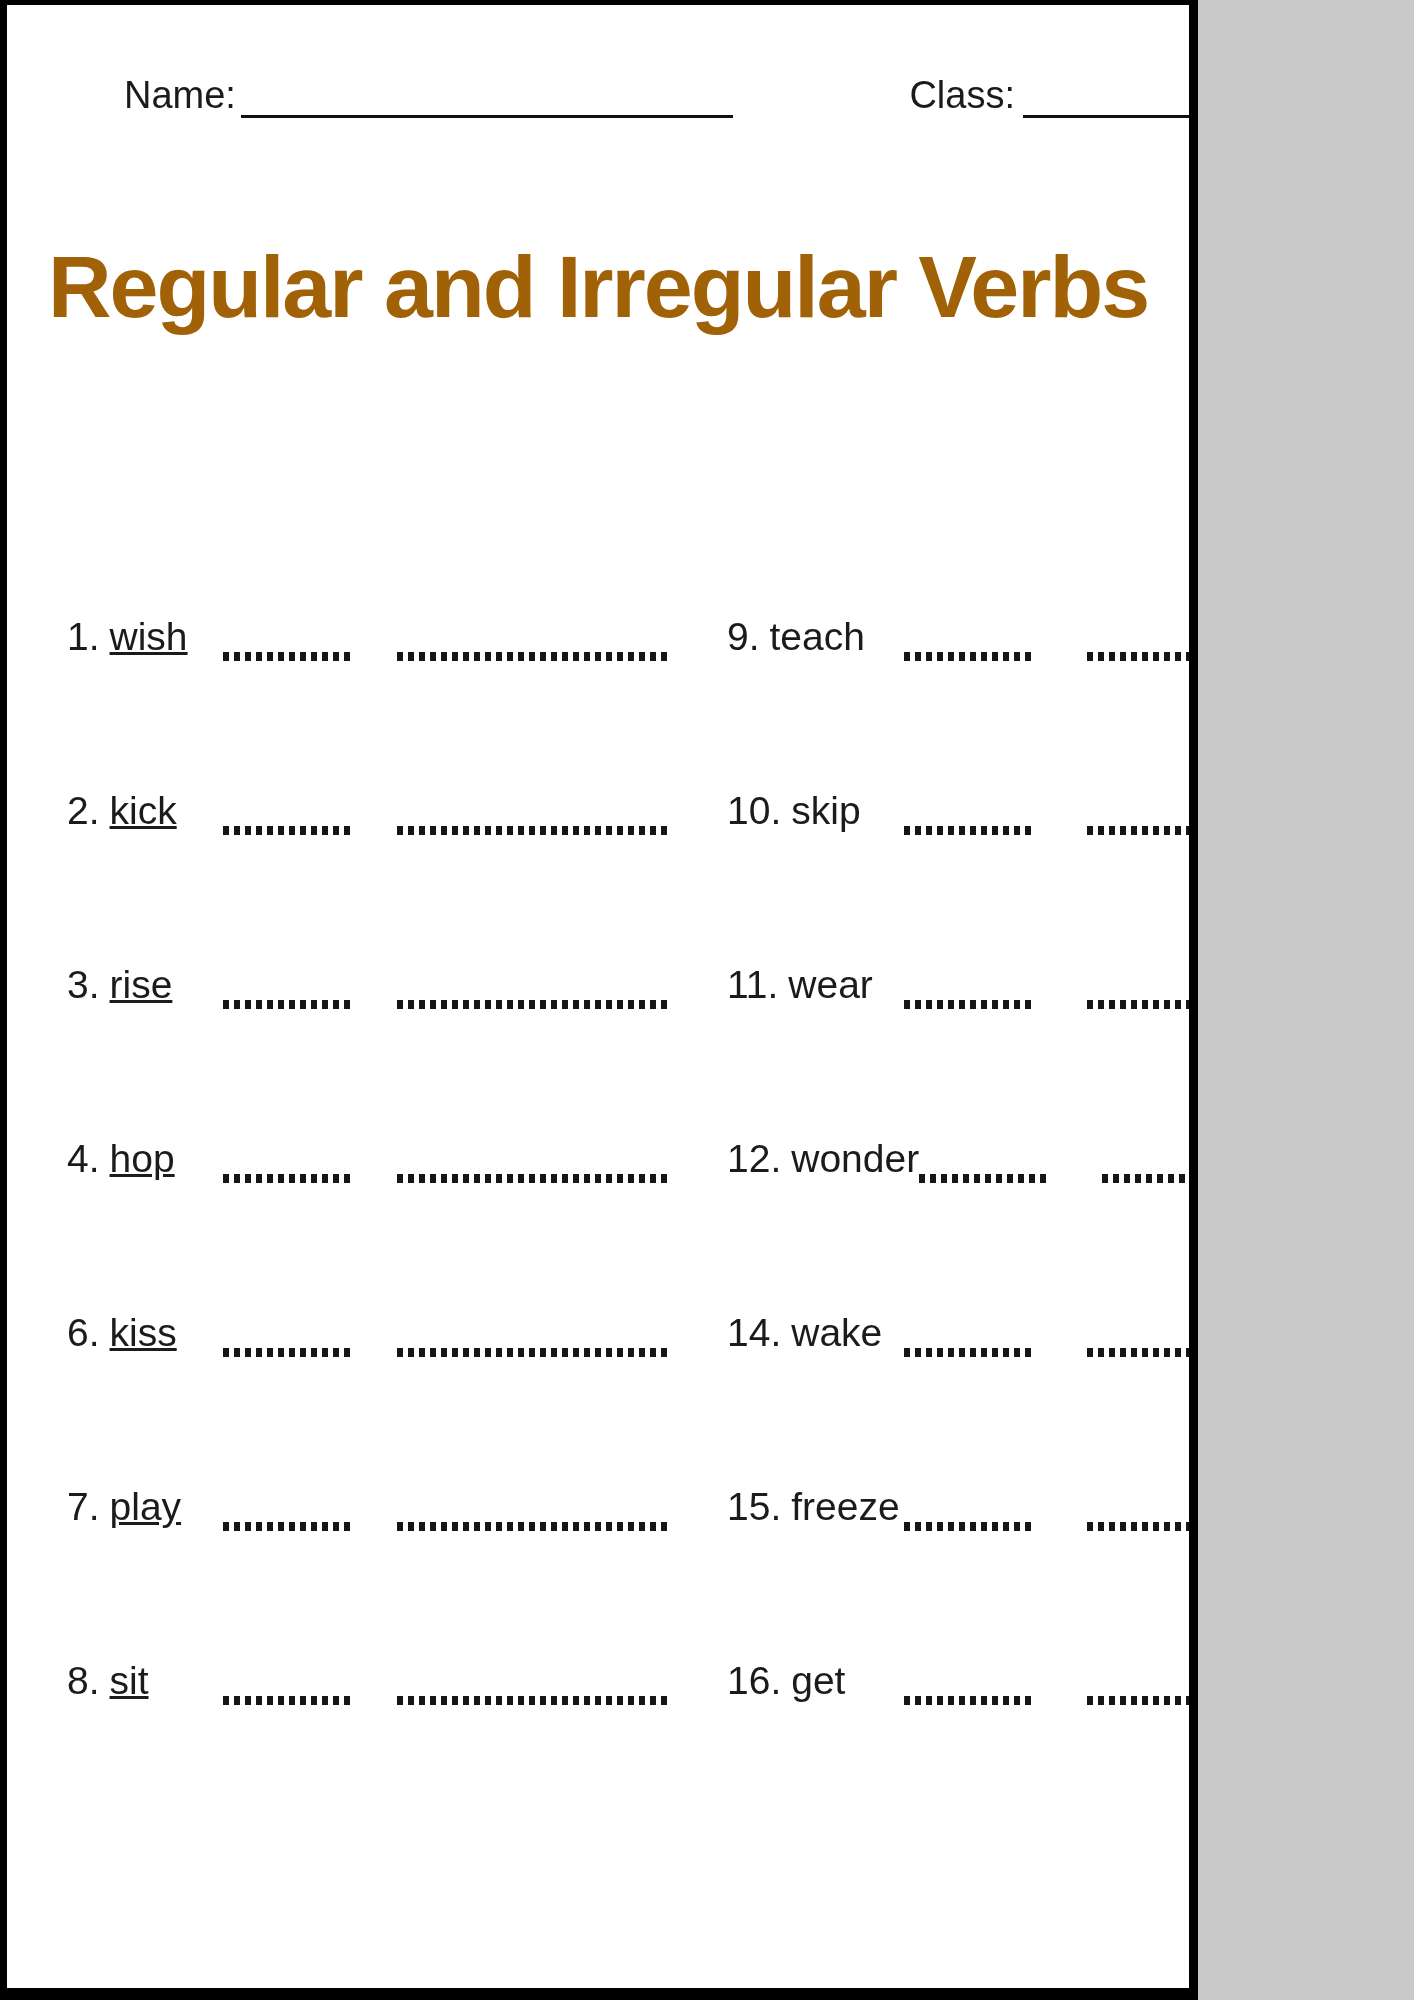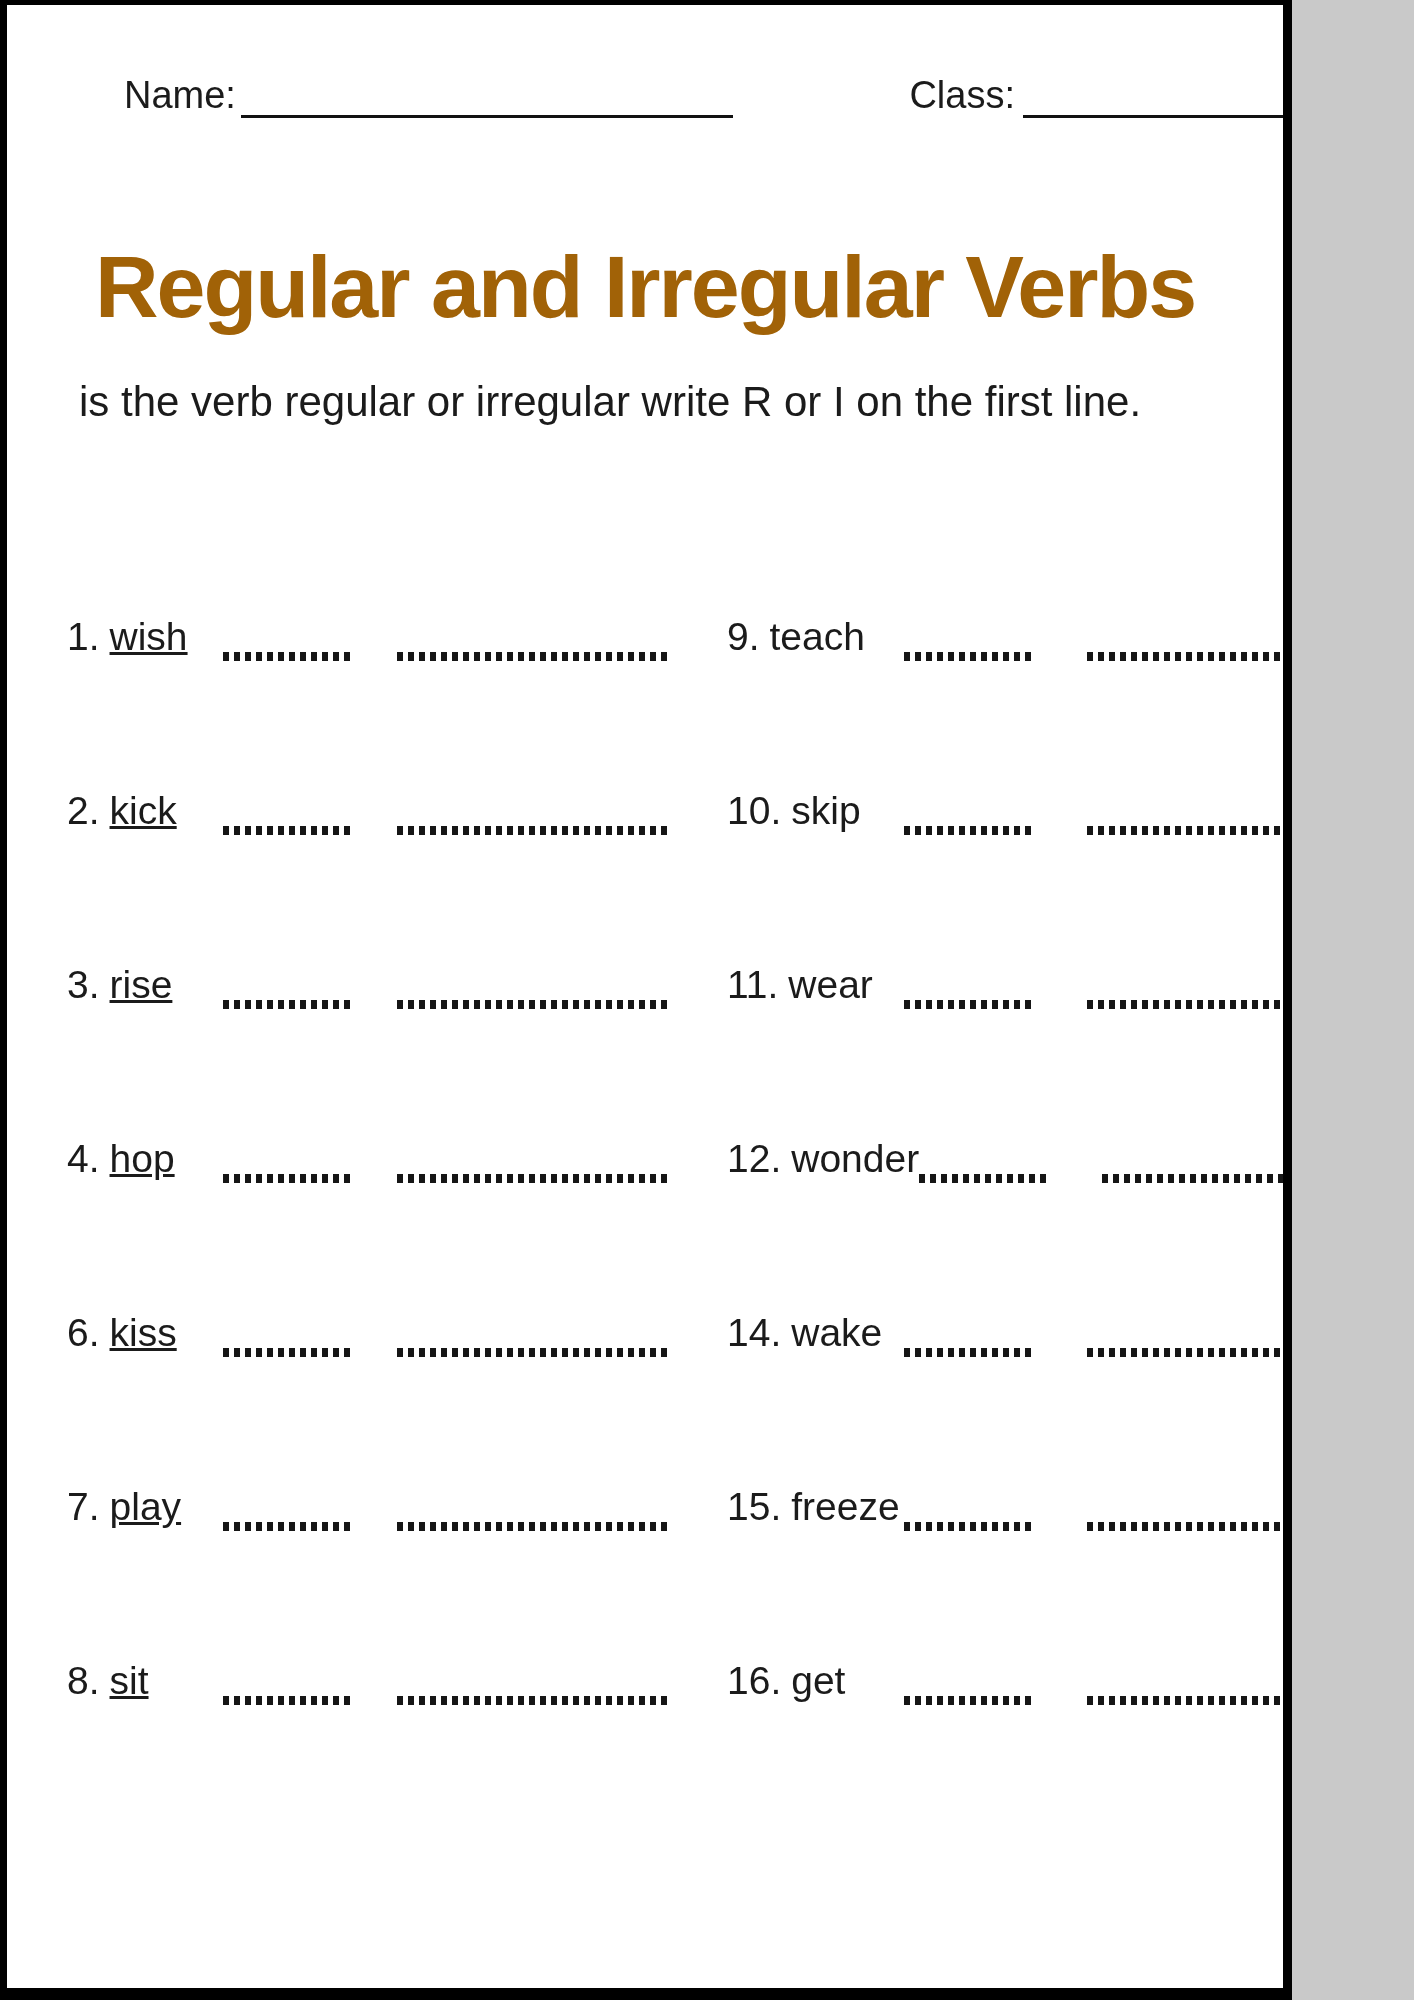--- a/index.html
+++ b/index.html
@@ -1,17 +1,17 @@
 <!DOCTYPE html>
 <html><head>
 <meta charset="utf-8">
 <style>
   html,body { margin:0; padding:0; background:#c9c9c9; }
   .page {
-    width:1292px; height:2000px;
+    width:1198px; height:2000px;
     background:#ffffff;
     border:solid #000;
     border-width:5px 9px 12px 7px;
     box-sizing:border-box;
     position:relative;
     font-family:"Liberation Sans", sans-serif;
     color:#1b1b1b;
     overflow:hidden;
   }
 
@@ -78,21 +78,20 @@
     <div class="spacer"></div>
     <div class="field">
       <span class="field-label">Class:</span>
       <span class="uline uline-class"></span>
     </div>
   </div>
 
   <div class="title" style="color: #a16207;">Regular and Irregular Verbs</div>
 
   <div class="instructions">
-    <div>is the verb regular or irregular write R or I on the first line.</div>
   </div>
 
   <div class="worksheet">
     <div class="col col-left">
   <div class="item">
     <span class="item-label"><span class="num">1.</span><span class="verb">wish</span></span>
     <span class="dline dline-short"></span>
     <span class="dline dline-long"></span>
   </div>
 

